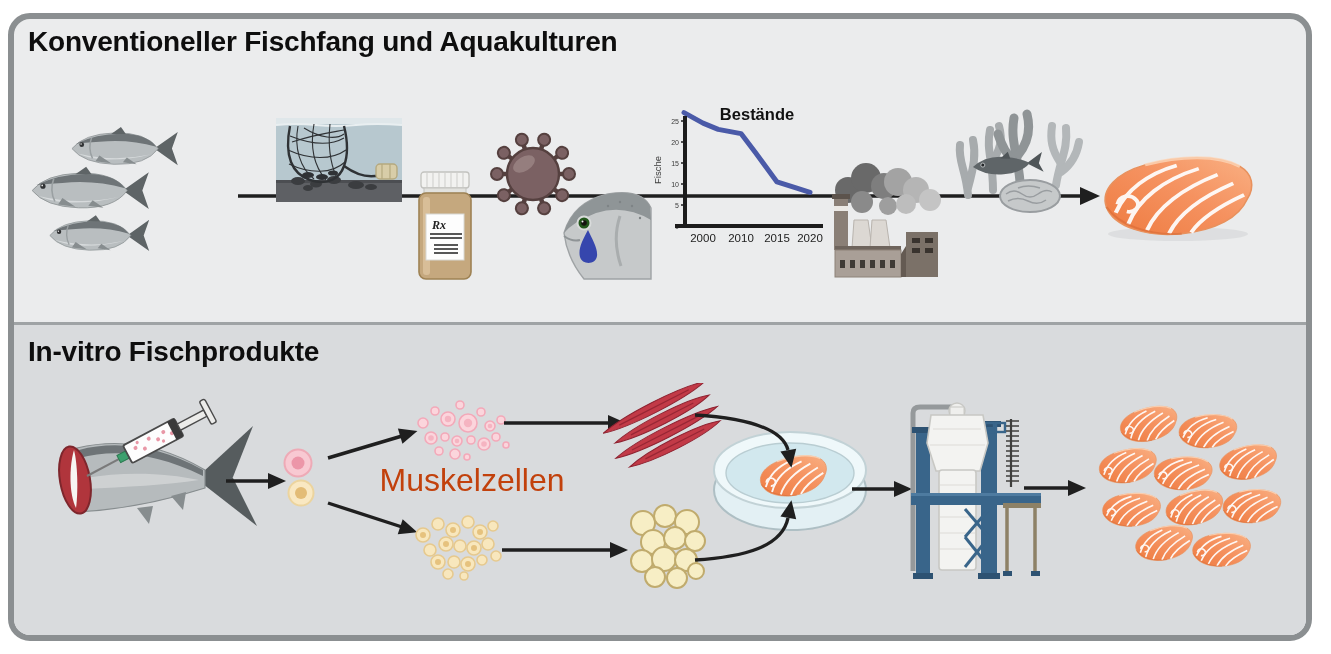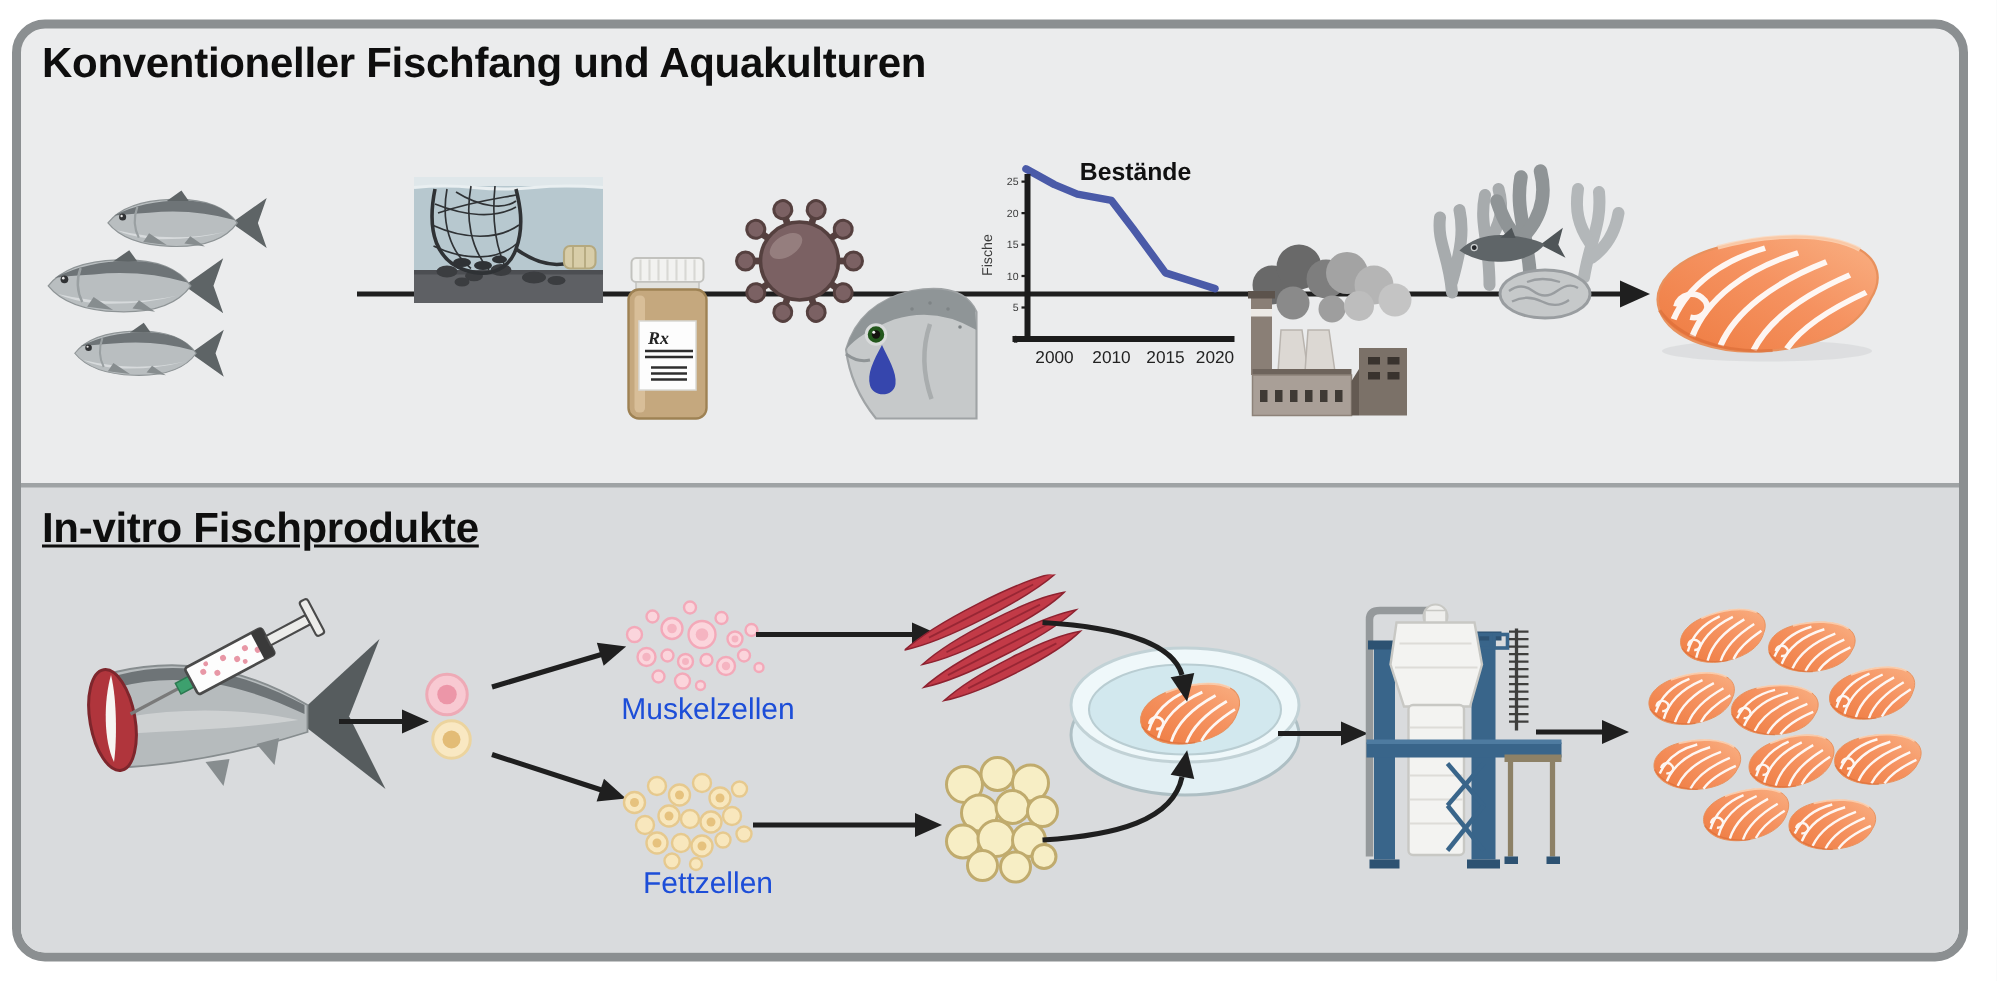--- a/index.html
+++ b/index.html
@@ -4,21 +4,21 @@
 <style>
   html,body{margin:0;padding:0;background:#fff;}
   body{width:1331px;height:654px;font-family:"Liberation Sans",sans-serif;}
   .canvas{position:relative;width:1331px;height:654px;overflow:hidden;background:#fff;border-radius:31px;}
   .abs{position:absolute;}
   .frame{left:8px;top:13px;width:1304px;height:628px;border:6px solid #8b8f91;border-radius:22px;
          background:#ebeced;box-sizing:border-box;overflow:hidden;}
   .bottom-strip{position:absolute;left:0;top:303px;width:100%;height:313px;background:#d9dbdd;
                 border-top:3px solid #9fa3a5;}
   .panel-title{position:absolute;font-weight:700;font-size:28px;color:#0e0e0e;letter-spacing:-0.2px;white-space:nowrap;}
-  .flow-label{position:absolute;font-size:20px;color:#1d4ed8;text-align:center;}
+  .flow-label{position:absolute;font-size:32px;color:#c2410c;text-align:center;}
   .arrow line{stroke:#1f1f1f;stroke-width:3.4;}
   .arrow path{stroke:#1f1f1f;stroke-width:3.4;fill:none;}
   .arrow polygon{fill:#1f1f1f;}
   .ytick{font:7px "Liberation Sans",sans-serif;text-anchor:end;fill:#3b3b3b;}
   .xtick{font:11.5px "Liberation Sans",sans-serif;text-anchor:middle;fill:#222;}
   .chart-title{font:700 16.5px "Liberation Sans",sans-serif;text-anchor:middle;fill:#111;}
   .chart-ylabel{font:9.5px "Liberation Sans",sans-serif;text-anchor:middle;fill:#3b3b3b;}
   .rx{font:italic 700 12px "Liberation Serif",serif;fill:#222;}
   .defs{position:absolute;width:0;height:0;}
 </style>
@@ -48,21 +48,21 @@
         <path d="M6,40 C14,52 32,60 54,58" fill="none" stroke="#d96b35" stroke-width="1.4" opacity="0.6"></path>
       </g>
     </defs>
   </svg>
 
   <div class="abs frame">
     <div class="bottom-strip"></div>
   </div>
 
   <div class="panel-title" style="left:28px;top:26px;">Konventioneller Fischfang und Aquakulturen</div>
-  <div class="panel-title" style="left:28px;top:336px;text-decoration:underline;">In-vitro Fischprodukte</div>
+  <div class="panel-title" style="left:28px;top:336px;">In-vitro Fischprodukte</div>
 
   <svg class="abs arrow" style="left:236px;top:184px;" width="872" height="24">
     <line x1="2" y1="12" x2="846" y2="12"></line>
       <polygon points="844,3 864,12 844,21"></polygon>
   </svg>
 
   <svg class="abs" style="left:28px;top:122px;" width="240" height="155" viewBox="0 0 240 155">
     <defs>
       <g id="kfish">
         <polygon points="86,19 110,2 104,19 110,36" fill="#5e6466"></polygon>
@@ -416,21 +416,20 @@
     <g fill="#e2b96f" opacity="0.8">
       <circle cx="15" cy="25" r="3"></circle>
         <circle cx="45" cy="20" r="3"></circle>
         <circle cx="72" cy="22" r="3"></circle>
         <circle cx="38" cy="34" r="3"></circle>
       <circle cx="66" cy="38" r="3"></circle>
         <circle cx="30" cy="52" r="3"></circle>
         <circle cx="60" cy="54" r="3"></circle>
     </g>
   </svg>
-  <div class="flow-label" style="left:372px;top:578px;width:200px;">Fettzellen</div>
 
   <svg class="abs arrow" style="left:502px;top:539px;" width="134" height="22">
     <line x1="0" y1="11" x2="110" y2="11"></line>
       <polygon points="108,3 126,11 108,19"></polygon>
   </svg>
 
   <svg class="abs" style="left:622px;top:499px;" width="92" height="92" viewBox="0 0 92 92">
     <g fill="#f7eec5" stroke="#c0ab6d" stroke-width="2">
       <circle cx="21" cy="24" r="12"></circle>
         <circle cx="43" cy="17" r="11"></circle>

